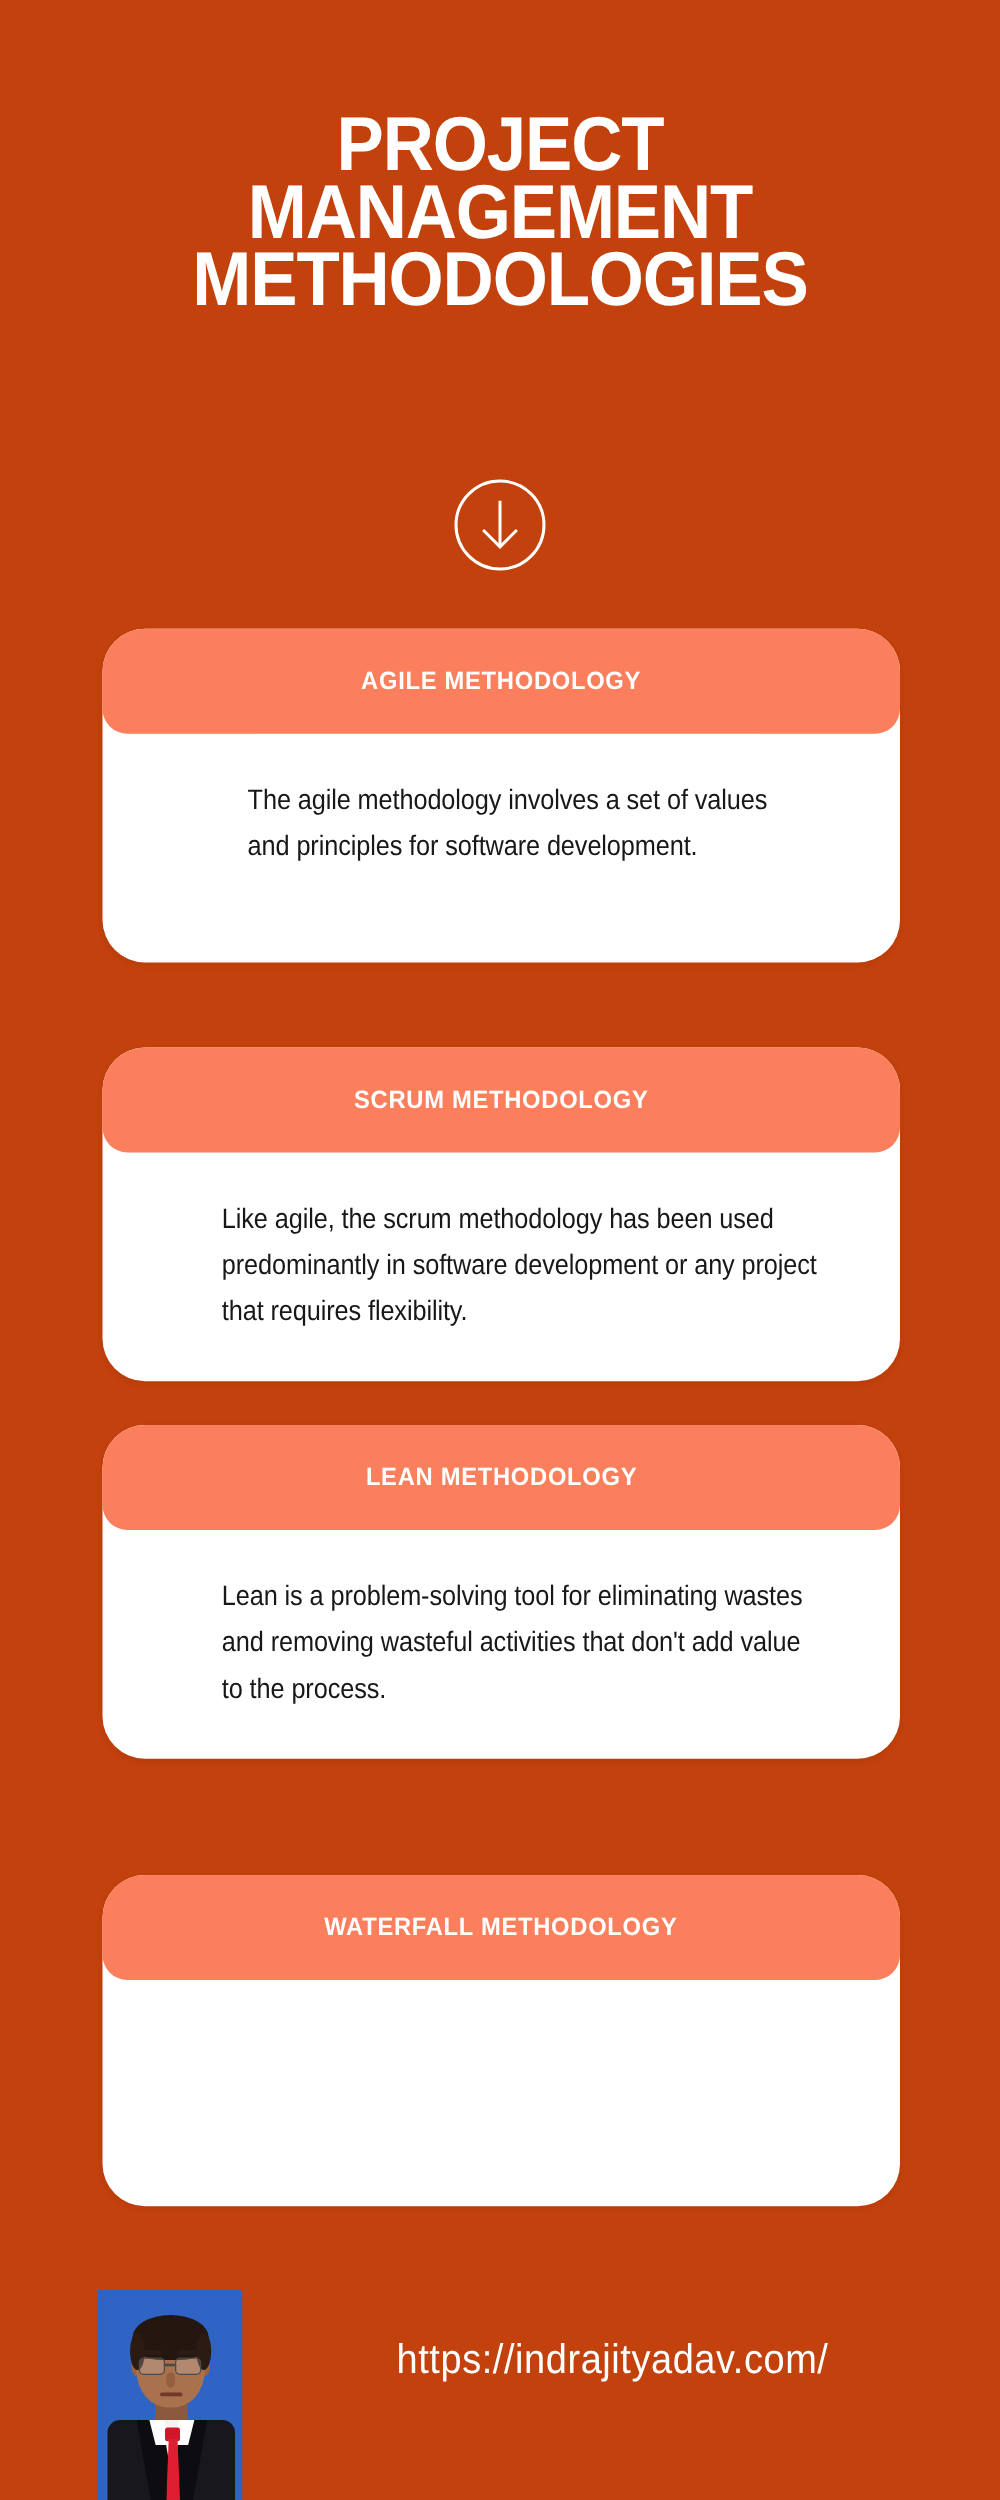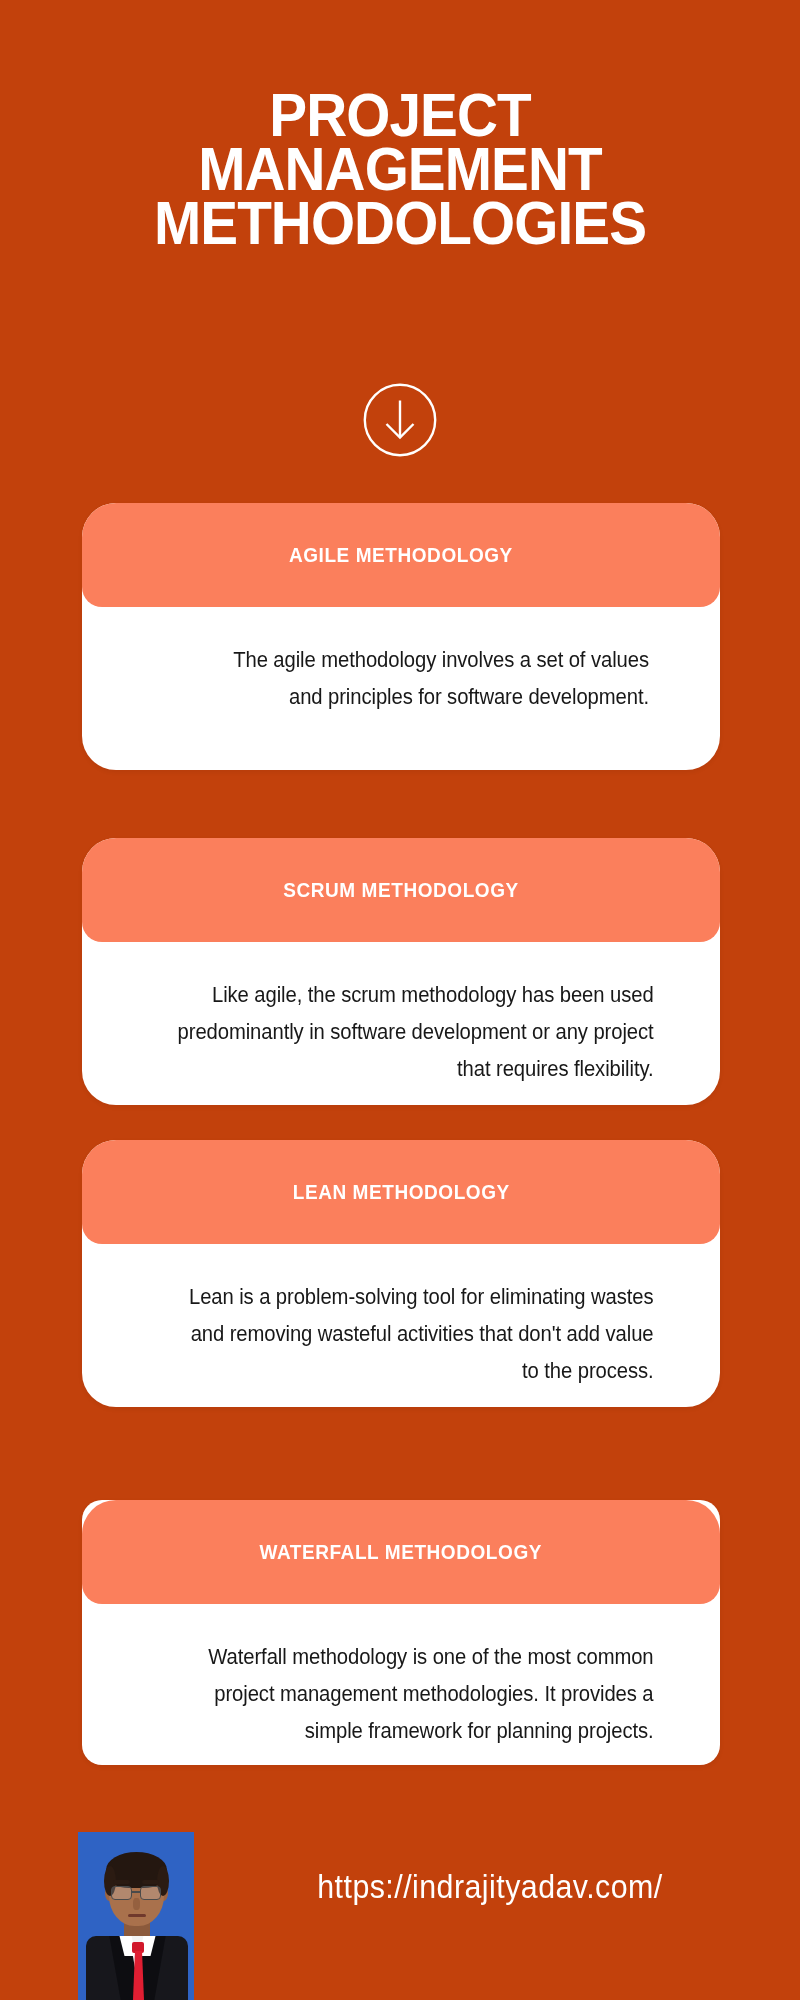--- a/index.html
+++ b/index.html
@@ -48,58 +48,58 @@
   
   .card {
     position:absolute;
     left:82px;
     width:638px;
     background:#FFFFFF;
     border-radius:34px;
     box-shadow:0 2px 5px rgba(0,0,0,0.06);
   }
   .card-header {
-    height:104px;
+    height:84px;
     background:#FB7F5C;
     border-radius:34px 34px 20px 20px;
     display:flex;
     align-items:center;
     justify-content:center;
   }
   .card-header-label {
     color:#FFFFFF;
     font-family:"Liberation Sans", sans-serif;
     font-weight:700;
     font-size:20px;
     letter-spacing:0.6px;
     transform:scaleX(0.95);
     transform-origin:center;
     white-space:nowrap;
   }
   .card-body {
     padding:34px 46px 30px 46px;
-    text-align:right;
+    text-align:left;
     margin-left:45px;
   }
   .card-body-text {
     display:block;
     color:#181818;
     font-family:"Liberation Sans", sans-serif;
     font-weight:400;
     font-size:22.5px;
     line-height:37px;
     letter-spacing:-0.1px;
     transform:scaleX(0.9);
     transform-origin:center;
   }
 
   .card-1 { top:503px; height:267px; }
   .card-2 { top:838px; height:267px; }
   .card-3 { top:1140px; height:267px; }
-  .card-4 { top:1500px; height:265px;border-radius:20px; }
+  .card-4 { top:1500px; height:265px; }
 
   .card-2 .card-body, .card-3 .card-body, .card-4 .card-body { padding-left:24px; padding-right:40px; }
 
   
   .footer { position:absolute; left:0; top:1810px; width:692px; height:190px; }
 
   .author-photo {
     position:absolute;
     left:78px; top:22px;
     width:116px; height:168px;
@@ -188,23 +188,20 @@
     </div>
     <div class="card-body">
       <span class="card-body-text">Lean is a problem-solving tool for eliminating wastes and removing wasteful activities that don't add value to the process.</span>
     </div>
   </div>
 
   <div class="card card-4">
     <div class="card-header">
       <span class="card-header-label">WATERFALL METHODOLOGY</span>
     </div>
-    <div class="card-body">
-      <span class="card-body-text">Waterfall methodology is one of the most common project management methodologies. It provides a simple framework for planning projects.</span>
-    </div>
   </div>
 
   <div class="footer">
 
     <div class="author-photo">
       <div class="ph ph-bg"></div>
       <div class="ph ph-suit"></div>
       <div class="ph ph-neck"></div>
       <div class="ph ph-ear-l"></div>
       <div class="ph ph-ear-r"></div>

